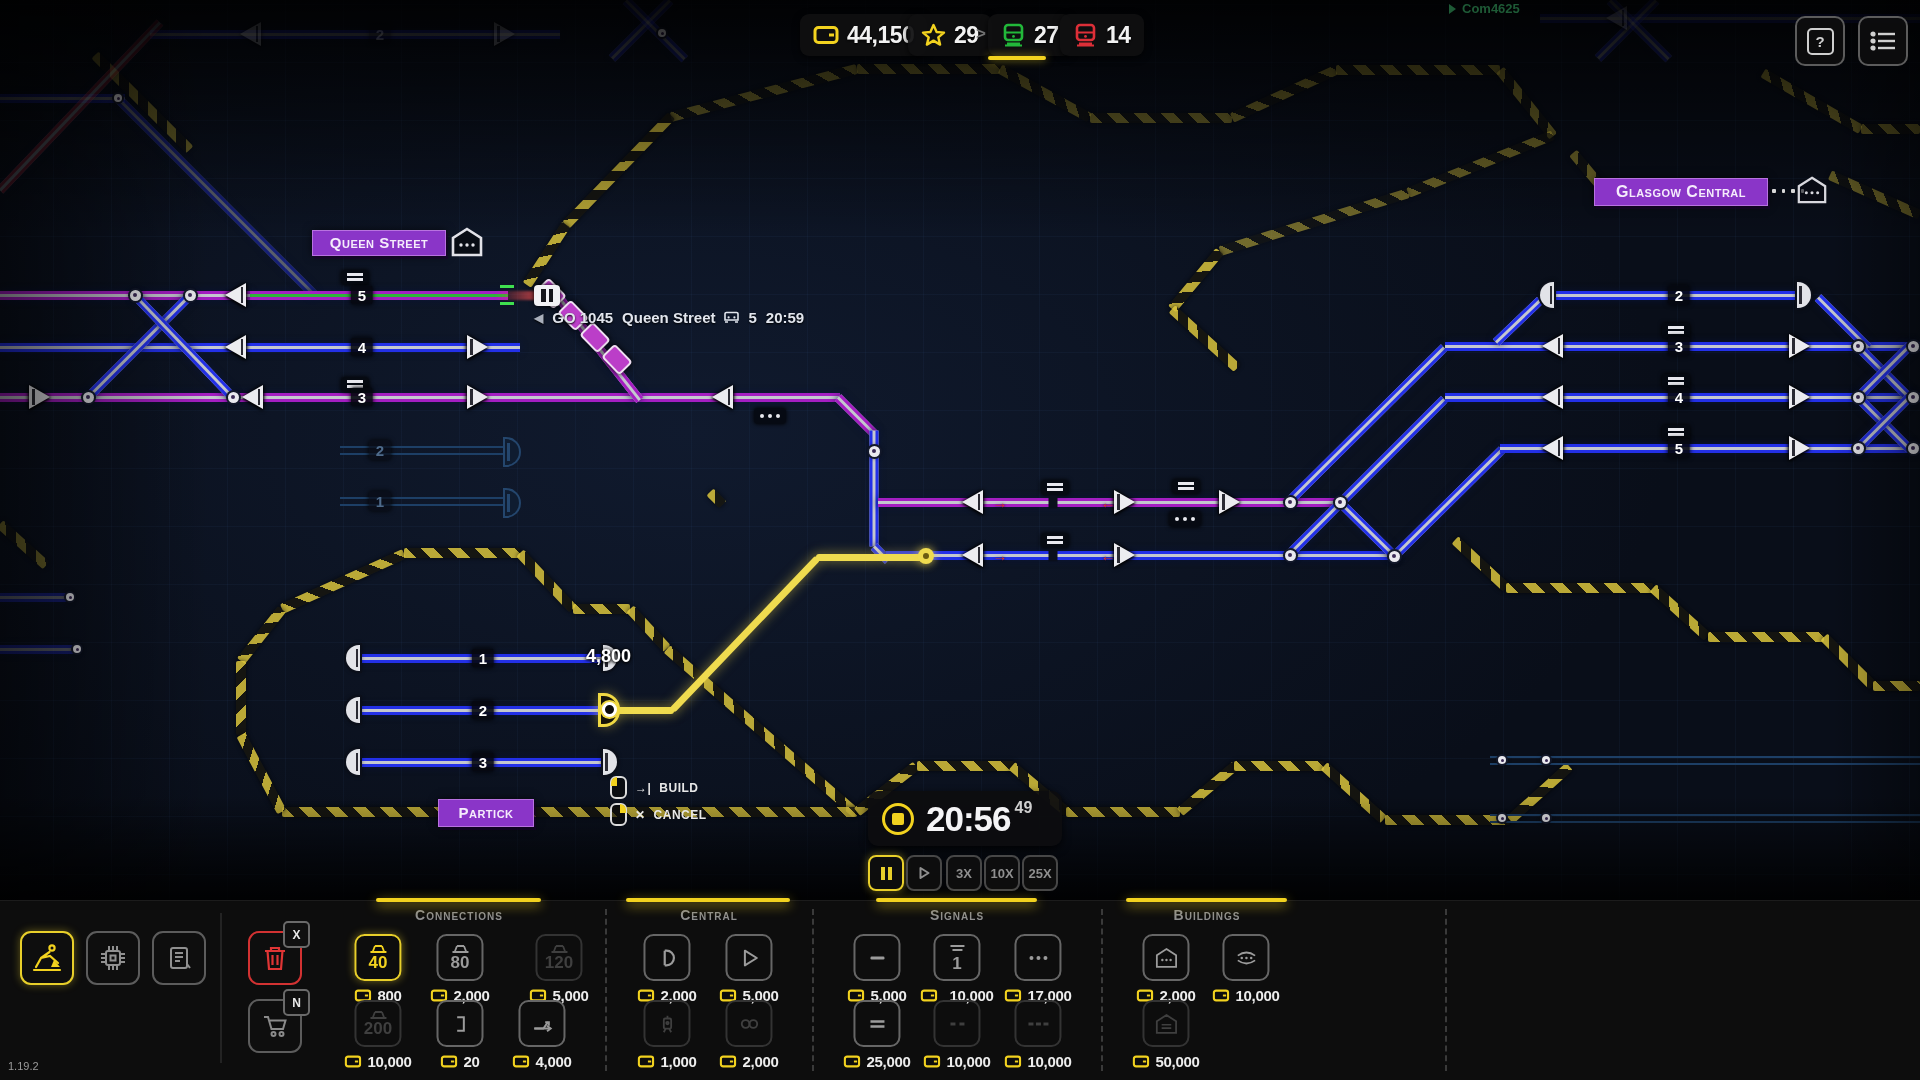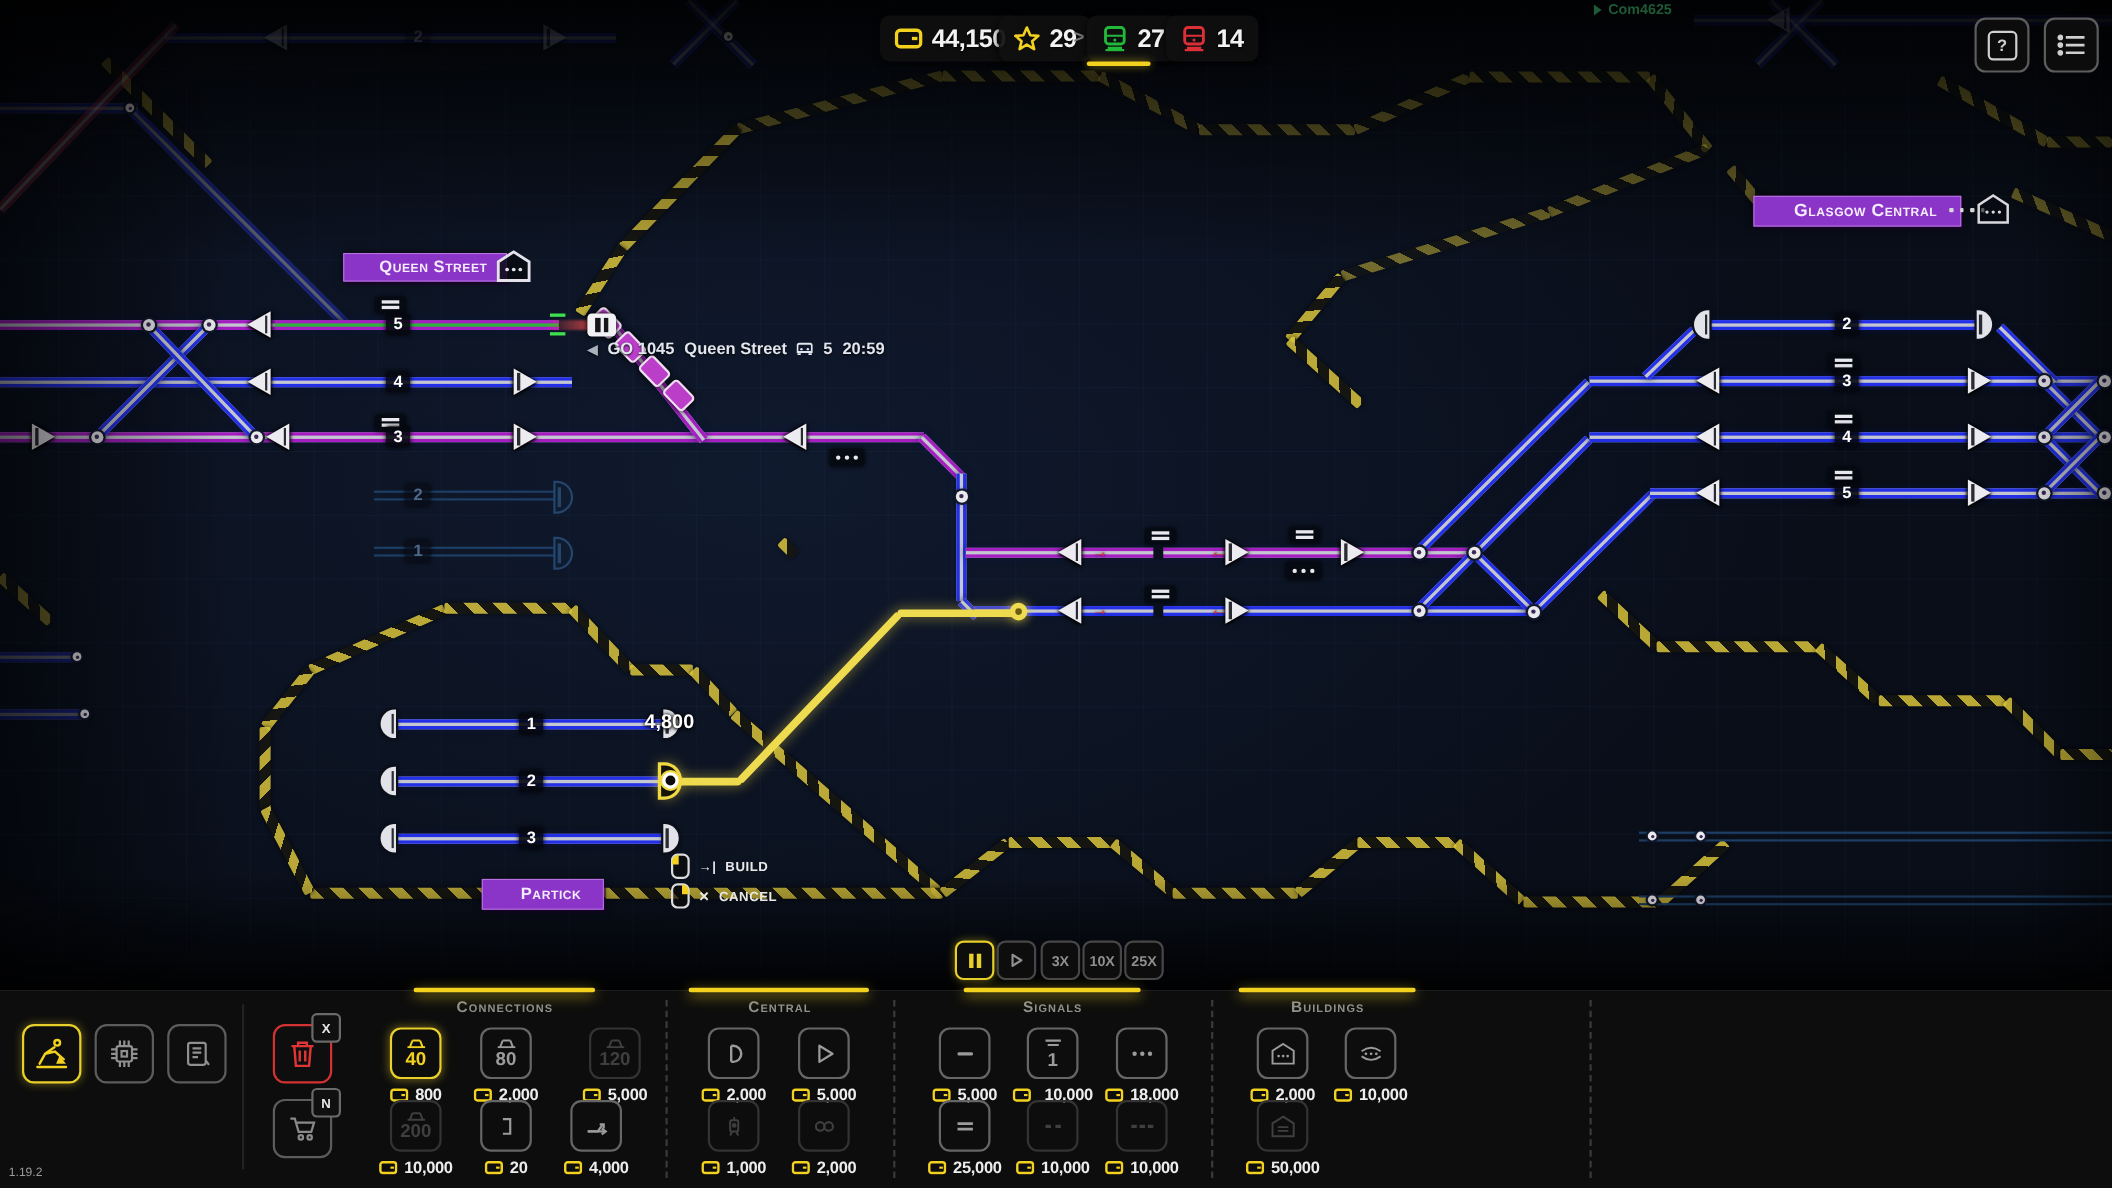--- a/index.html
+++ b/index.html
@@ -81,21 +81,21 @@
   .chip .val{color:#f2f2f2;font-size:23px;font-weight:bold;letter-spacing:-.5px;text-shadow:0 1px 2px #000;}
   .chev{position:absolute;top:24px;color:#7a7a7a;font-size:17px;font-weight:bold;z-index:5;}
   .underl{position:absolute;background:#f2d21f;height:4px;border-radius:2px;z-index:6;box-shadow:0 0 8px rgba(242,210,31,.6);}
   .sqbtn{position:absolute;top:16px;width:46px;height:46px;background:rgba(13,13,14,.92);border:2px solid #5c5c5c;
          border-radius:10px;display:flex;justify-content:center;align-items:center;z-index:5;color:#cfcfcf;}
   .session{position:absolute;left:1449px;top:1px;color:#1e5a36;font-size:13px;font-weight:bold;z-index:5;display:flex;gap:6px;align-items:center;}
   .session i{display:inline-block;width:0;height:0;border-top:5px solid transparent;border-bottom:5px solid transparent;border-left:7px solid #1e5a36;}
   
   .stlabel{position:absolute;background:#8a35c8;border:1px solid #b872e0;color:#f5ecfc;
         font-weight:bold;font-variant:small-caps;letter-spacing:.5px;text-align:center;
-        box-shadow:2px 3px 0 rgba(25,0,45,.55),0 0 8px rgba(0,0,0,.6);z-index:5;padding-left:15px;}
+        box-shadow:2px 3px 0 rgba(25,0,45,.55),0 0 8px rgba(0,0,0,.6);z-index:5;}
   .penta{position:absolute;z-index:5;}
   .dotrow{position:absolute;display:flex;gap:6px;z-index:5;}
   .dotrow i{width:3.5px;height:3.5px;background:#d8d8d8;border-radius:1px;}
   
   #tooltip{position:absolute;left:534px;top:309px;display:flex;align-items:center;gap:9px;z-index:2;
         color:#e2e6ee;font-size:15px;font-weight:bold;text-shadow:0 1px 2px #000;}
   #tooltip .arr{color:#aab0bc;font-size:12px;}
   
   #cost{position:absolute;left:586px;top:646px;color:#fff;font-size:18px;font-weight:bold;z-index:5;text-shadow:0 1px 3px #000,0 0 4px #000;}
   .hint{position:absolute;display:flex;align-items:center;gap:8px;z-index:5;color:#e8e8e8;font-size:12px;font-weight:bold;letter-spacing:.5px;}
@@ -489,20 +489,27 @@
     <span>BUILD</span>
   </div>
   <div class="hint" style="left:610px;top:803px;">
     <span class="mouse rb">
         <i></i>
       </span>
     <span>✕</span>
     <span>CANCEL</span>
   </div>
 
+  <div id="clock">
+    <span class="ic">
+        <i></i>
+      </span>
+    <span class="t">20:56</span>
+    <span class="s">49</span>
+  </div>
   <div class="spd active" style="left:868px;">
       <i></i>
       <i></i>
     </div>
   <div class="spd" style="left:906px;">
     <svg width="14" height="14" viewBox="0 0 14 14">
         <path d="M3.5 2 L11.5 7 L3.5 12 Z" stroke="#8f8f8f" stroke-width="2" fill="none" stroke-linejoin="round"></path>
       </svg>
   </div>
   <div class="spd" style="left:946px;">3X</div>
@@ -770,21 +777,21 @@
               <circle cx="12" cy="4" r="2"></circle>
               <circle cx="19" cy="4" r="2"></circle>
             </g>
           </svg>
       </div>
       <div class="price">
           <svg width="17" height="13" viewBox="0 0 26 20">
             <rect x="2" y="2.5" width="22" height="15" rx="3.5" stroke="#f2d21f" stroke-width="3.4" fill="none"></rect>
             <rect x="16" y="8.5" width="5" height="3" fill="#f2d21f"></rect>
           </svg>
-          <span>18,000</span>
+          <span>17,000</span>
         </div>
     </div>
     <div class="titem" style="left:877px;top:99px;">
       <div class="tbox">
         <svg width="20" height="12" viewBox="0 0 20 12">
             <path d="M3 3.5 H17 M3 8.5 H17" stroke="currentColor" stroke-width="2.4" fill="none"></path>
           </svg>
       </div>
       <div class="price">
           <svg width="17" height="13" viewBox="0 0 26 20">

